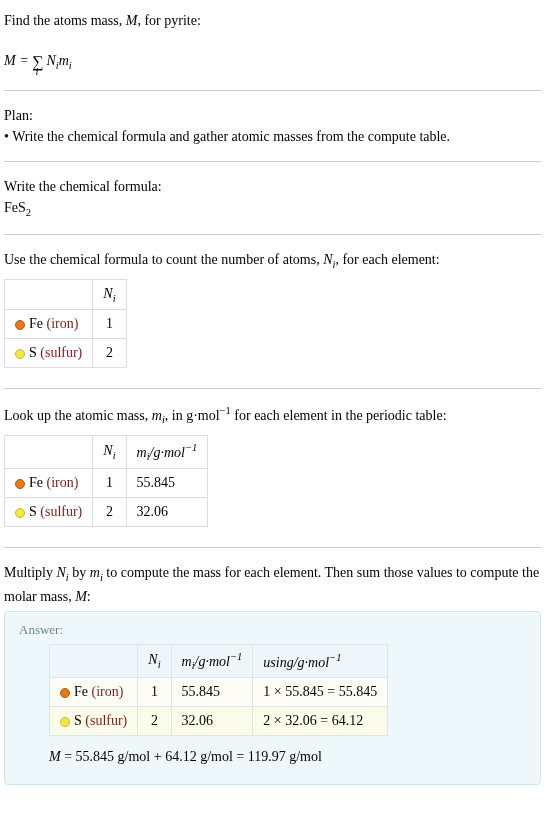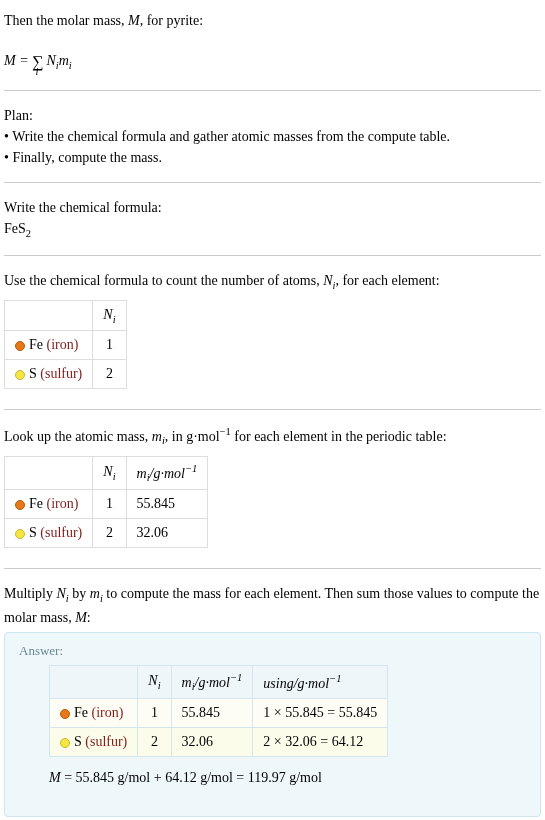--- a/index.html
+++ b/index.html
@@ -63,21 +63,21 @@
       background: #f5e642;
       border: 1px solid #c9b92f;
       margin-right: 4px;
       vertical-align: middle;
     }
     .elname { color: #7f1d1d; }
     .answer-box {
       background: #eef8fb;
       border: 1px solid #cce5ee;
       border-radius: 4px;
-      padding: 10px 14px 28px 14px;
+      padding: 10px 14px 17px 14px;
       margin-top: 4px;
     }
     .answer-label {
       color: #6a8893;
       font-size: 13px;
       margin-bottom: 6px;
     }
     .answer-box table {
       margin-left: 30px;
       background: #fff;
@@ -96,33 +96,32 @@
       font-style: italic;
     }
     .plain { font-style: normal; }
     p { line-height: 1.5; }
   </style>
 </head>
 <body>
 
 <div class="section">
   <p>
-    <span>Then the molar mass, </span><span class="italic">M</span><span>, for pyrite:</span>
+    <span>Find the atoms mass, </span><span class="italic">M</span><span>, for pyrite:</span>
   </p>
   <p class="formula">
     <span class="italic">M</span> = <span style="font-size:16px;position:relative;top:2px;">∑</span><span class="sub italic" style="position:relative;left:-8px;top:6px;">i</span><span class="italic">N</span><span class="sub italic">i</span><span class="italic">m</span><span class="sub italic">i</span>
   </p>
 </div>
 
 <hr class="divider">
 
 <div class="section">
   <p>Plan:</p>
   <p>• Write the chemical formula and gather atomic masses from the compute table.</p>
-  <p>• Finally, compute the mass.</p>
 </div>
 
 <hr class="divider">
 
 <div class="section">
   <p>Write the chemical formula:</p>
   <p>
     <span>FeS</span><span class="sub">2</span>
   </p>
 </div>

